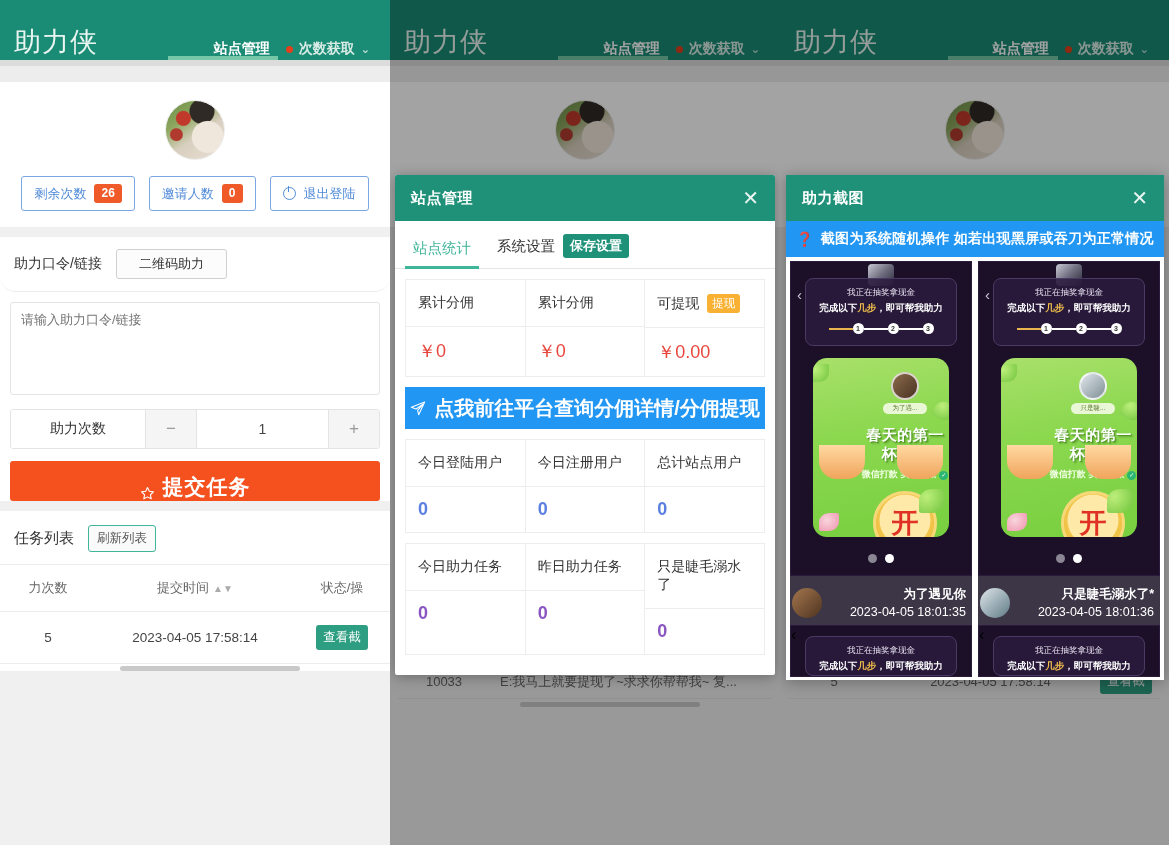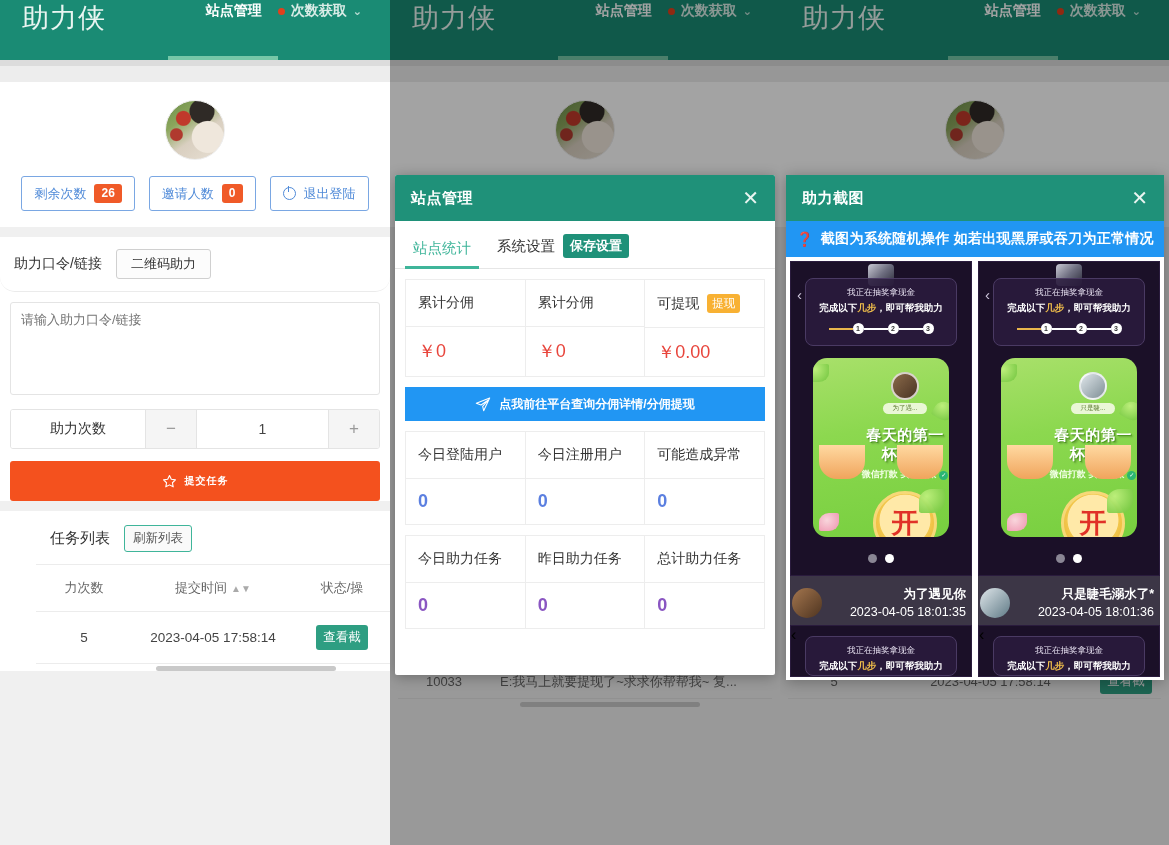--- a/index.html
+++ b/index.html
@@ -16,41 +16,41 @@
     position: absolute; top: 0; height: 845px; width: 390px;
     background: #f0f0f0; overflow: hidden;
   }
   .panel.p1 { left: 0; }
   .panel.p2 { left: 390px; }
   .panel.p3 { left: 780px; width: 389px; }
 
   
   .navbar {
     height: 60px; background: #1a8b74; position: relative;
-    display: flex; align-items: flex-start; padding: 0 22px;
+    display: flex; align-items: flex-end; padding: 0 14px;
   }
   .brand {
     color: #e9f5f1; font-size: 27px; letter-spacing: 1px; font-weight: 400;
   }
   .nav-right { margin-left: auto; display: flex; align-items: center; gap: 16px; padding-right: 6px;}
   .nav-item {
     color: #d9ece6; font-size: 14px; font-weight: bold; position: relative;
     display: flex; align-items: center; gap: 6px; padding: 2px 0;
   }
   .nav-item.active { color: #ffffff; }
   .dot-red { width: 7px; height: 7px; border-radius: 50%; background: #e2401c; display:inline-block;}
   .chev { font-size: 11px; opacity: .85; }
 
   .nav-strip { height: 6px; background: #dcdcdc; position: relative; }
   .nav-strip .bar { position: absolute; left: 168px; width: 110px; top: -4px; height: 4px; background: #76c7a8; }
 
   .greybar { height: 16px; background: #ededed; }
 
   
-  .card { background: #ffffff; margin: 0 0 10px 0; padding-left: 36px; }
+  .card { background: #ffffff; margin: 0 0 10px 0; }
   .profile { padding: 18px 0 16px; text-align: center; }
   .avatar {
     width: 60px; height: 60px; border-radius: 50%; margin: 0 auto 16px;
     background:
       radial-gradient(circle at 72% 62%, #efe7dc 0 28%, rgba(239,231,220,0) 30%),
       radial-gradient(circle at 30% 30%, #c0392b 0 12%, rgba(192,57,43,0) 14%),
       radial-gradient(circle at 18% 58%, #b03a2e 0 10%, rgba(176,58,46,0) 12%),
       radial-gradient(circle at 62% 18%, #2f2a26 0 20%, rgba(47,42,38,0) 22%),
       linear-gradient(145deg, #6d8f4a 0%, #8ba65c 30%, #d9cfc0 58%, #e8e0d4 100%);
     border: 1px solid #eee;
@@ -77,21 +77,21 @@
   
   .form-card { background:#fff; padding: 0; }
   .form-head {
     display:flex; align-items:center; gap: 14px; padding: 12px 14px;
     border-bottom: 1px solid #ebebeb;
     border-radius: 15px;
   }
   .form-label { font-size: 14px; color: #333; }
   .ghost-btn {
     border: 1px solid #d0d0d0; background:#fcfcfc; color:#333;
-    font-size: 13px; padding: 5px 14px; border-radius: 3px; text-align: right;
+    font-size: 13px; padding: 5px 22px; border-radius: 3px; text-align: right;
   }
   .ta-wrap { padding: 10px 10px 0; }
   .ta {
     width: 100%; height: 93px; border: 1px solid #e4e4e4; border-radius: 3px;
     font-size: 13px; color:#bbb; padding: 8px 10px; resize: none;
     font-family: "Liberation Sans", sans-serif; background:#fff;
   }
   .stepper-row { padding: 10px 10px 0; }
   .stepper {
     display: flex; border: 1px solid #e4e4e4; border-radius: 3px; overflow: hidden;
@@ -105,22 +105,22 @@
     flex: 0 0 51px; display:flex; align-items:center; justify-content:center;
     background:#f5f5f5; color:#999; font-size: 17px; border-right: 1px solid #e4e4e4;
   }
   .stepper .plus { border-right: none; border-left: 1px solid #e4e4e4; }
   .stepper .val {
     flex: 1; display:flex; align-items:center; justify-content:center;
     font-size: 14px; color:#444; background:#fff;
   }
   .submit-btn {
     margin: 12px 10px 0; height: 40px; background: #f4511e; color:#fff;
-    display:flex; align-items:center; justify-content:center; gap: 8px;
-    font-size: 10px; font-weight: bold; border-radius: 3px; letter-spacing:1px;
+    display:flex; align-items:flex-end; justify-content:center; gap: 8px;
+    font-size: 21px; font-weight: bold; border-radius: 3px; letter-spacing:1px;
   }
   .warn {
     padding: 14px 10px 16px; color: #ef3c2d; font-size: 13.5px; font-weight: bold;
     border-top: 1px solid #f0f0f0; margin-top: 12px;
   }
 
   
   .list-card { background:#fff; }
   .list-head { display:flex; align-items:center; gap: 14px; padding: 14px 14px 12px; }
   .list-title { font-size: 15px; color:#333; }
@@ -188,23 +188,23 @@
   }
   .chip-yellow {
     background:#f8b133; color:#fff; font-size: 11.5px; padding: 2px 5px; border-radius:3px;
   }
   .stat-cell .v { padding: 12px; font-size: 18px; }
   .v-red { color:#e8453c; }
   .v-blue { color:#5b7fe0; font-weight: bold; }
   .v-purple { color:#8a56c2; font-weight: bold; }
 
   .blue-bar {
-    margin: 10px 10px 0; height: 34px; background:#2196f3; color:#fff;
+    margin: 10px 10px 0; height: 42px; background:#2196f3; color:#fff;
     display:flex; align-items:center; justify-content:center; gap: 8px;
-    font-size: 12px; font-weight: bold;
+    font-size: 20px; font-weight: bold;
   }
 
   
   .shot-modal { position:absolute; background:#fff; box-shadow: 0 2px 14px rgba(0,0,0,.3); overflow:hidden;}
   .shot-tip {
     background:#2196f3; color:#fff; font-size: 14px; font-weight: bold;
     padding: 9px 10px; display:flex; align-items:center; justify-content:center; gap:7px;
     letter-spacing: .3px;
   }
   .shots { display:flex; gap: 6px; padding: 4px 4px 0; background:#fff; }
@@ -505,42 +505,42 @@
           <div class="v v-blue">0</div>
         </div>
         <div class="stat-cell">
           <div class="t">
               <span>今日注册用户</span>
             </div>
           <div class="v v-blue">0</div>
         </div>
         <div class="stat-cell">
           <div class="t">
-              <span>可能造成异常</span>
+              <span>总计站点用户</span>
             </div>
           <div class="v v-blue">0</div>
         </div>
       </div>
 
       <div class="stat-grid">
         <div class="stat-cell">
           <div class="t">
               <span>今日助力任务</span>
             </div>
           <div class="v v-purple">0</div>
         </div>
         <div class="stat-cell">
           <div class="t">
               <span>昨日助力任务</span>
             </div>
           <div class="v v-purple">0</div>
         </div>
         <div class="stat-cell">
           <div class="t">
-              <span>总计助力任务</span>
+              <span>只是睫毛溺水了</span>
             </div>
           <div class="v v-purple">0</div>
         </div>
       </div>
     </div>
   </div>
 
   <div class="panel p3">
     <div class="navbar">
       <div class="brand">助力侠</div>

